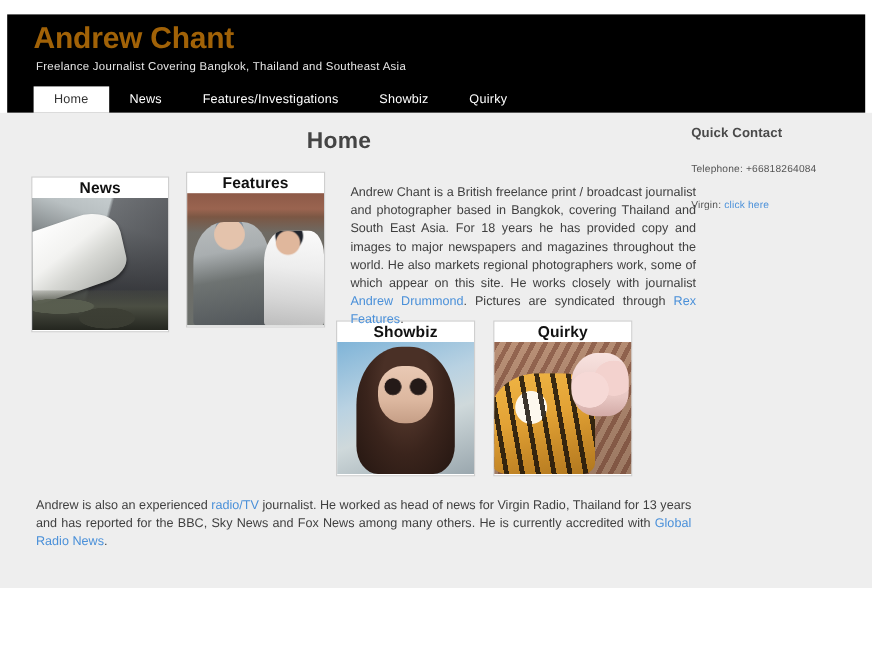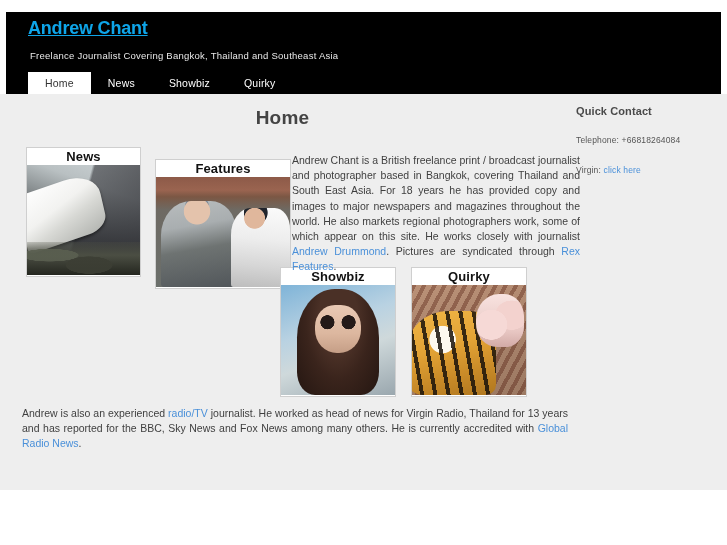--- a/index.html
+++ b/index.html
@@ -28,27 +28,26 @@
     top: 12px;
     width: 715px;
     height: 82px;
     background: #000000;
     box-sizing: border-box;
   }
   .site-title {
     position: absolute;
     left: 22px;
     top: 7px;
-    color: #0ea5e9;
-    font-size: 18px;
+    color: #a16207;
+    font-size: 25px;
     font-weight: bold;
     letter-spacing: -0.2px;
     line-height: 1.1;
     margin: 0;
-    text-decoration: underline;
   }
   .site-tagline {
     position: absolute;
     left: 24px;
     top: 38px;
     color: #e8e8e8;
     font-size: 9.5px;
     letter-spacing: 0.25px;
     white-space: nowrap;
     text-align: center;
@@ -165,21 +164,21 @@
     position: absolute;
     left: 0; bottom: 0;
     width: 100%; height: 30%;
     background:
       radial-gradient(ellipse at 20% 40%, rgba(90,95,80,.9) 0 22%, rgba(0,0,0,0) 23%),
       radial-gradient(ellipse at 55% 70%, rgba(60,62,52,.9) 0 26%, rgba(0,0,0,0) 27%),
       linear-gradient(0deg,#24261f 0%, #4b4e43 60%, rgba(80,82,70,.25) 100%);
   }
 
   
-  #tile-features { left: 133px; top: 18px; width: 136px; height: 130px; }
+  #tile-features { left: 133px; top: 2px; width: 116px; height: 130px; }
   #img-features {
     background:
       linear-gradient(180deg,#8d5a48 0%,#9a6450 12%,#7b5744 18%,#6e6a63 30%,#6b6f6b 100%);
     position: relative;
   }
   #img-features:before {
     
     content: "";
     position: absolute;
     left: 4%; bottom: 0;
@@ -281,21 +280,21 @@
   .outro-para {
     position: absolute;
     left: 0px;
     top: 265px;
     width: 546px;
     font-size: 10.5px;
     line-height: 15.2px;
     color: #3f3f3f;
     text-align: justify;
     text-justify: inter-word;
-    margin: 0;
+    margin: 8px;
   }
   a.link {
     color: #4a90d9;
     text-decoration: none;
     cursor: pointer;
   }
 
   
   .sidebar {
     position: absolute;
@@ -324,20 +323,21 @@
 
 <div class="page">
 
   <div class="header">
     <div class="site-title">Andrew Chant</div>
     <div class="site-tagline">Freelance Journalist Covering Bangkok, Thailand and Southeast Asia</div>
 
     <div class="nav">
       <a class="nav-item active">Home</a>
       <a class="nav-item">News</a>
+      <a class="nav-item">Features/Investigations</a>
       <a class="nav-item">Showbiz</a>
       <a class="nav-item">Quirky</a>
     </div>
   </div>
 
   <div class="body-wrap">
 
     <div class="page-title">Home</div>
 
     <div class="content">

